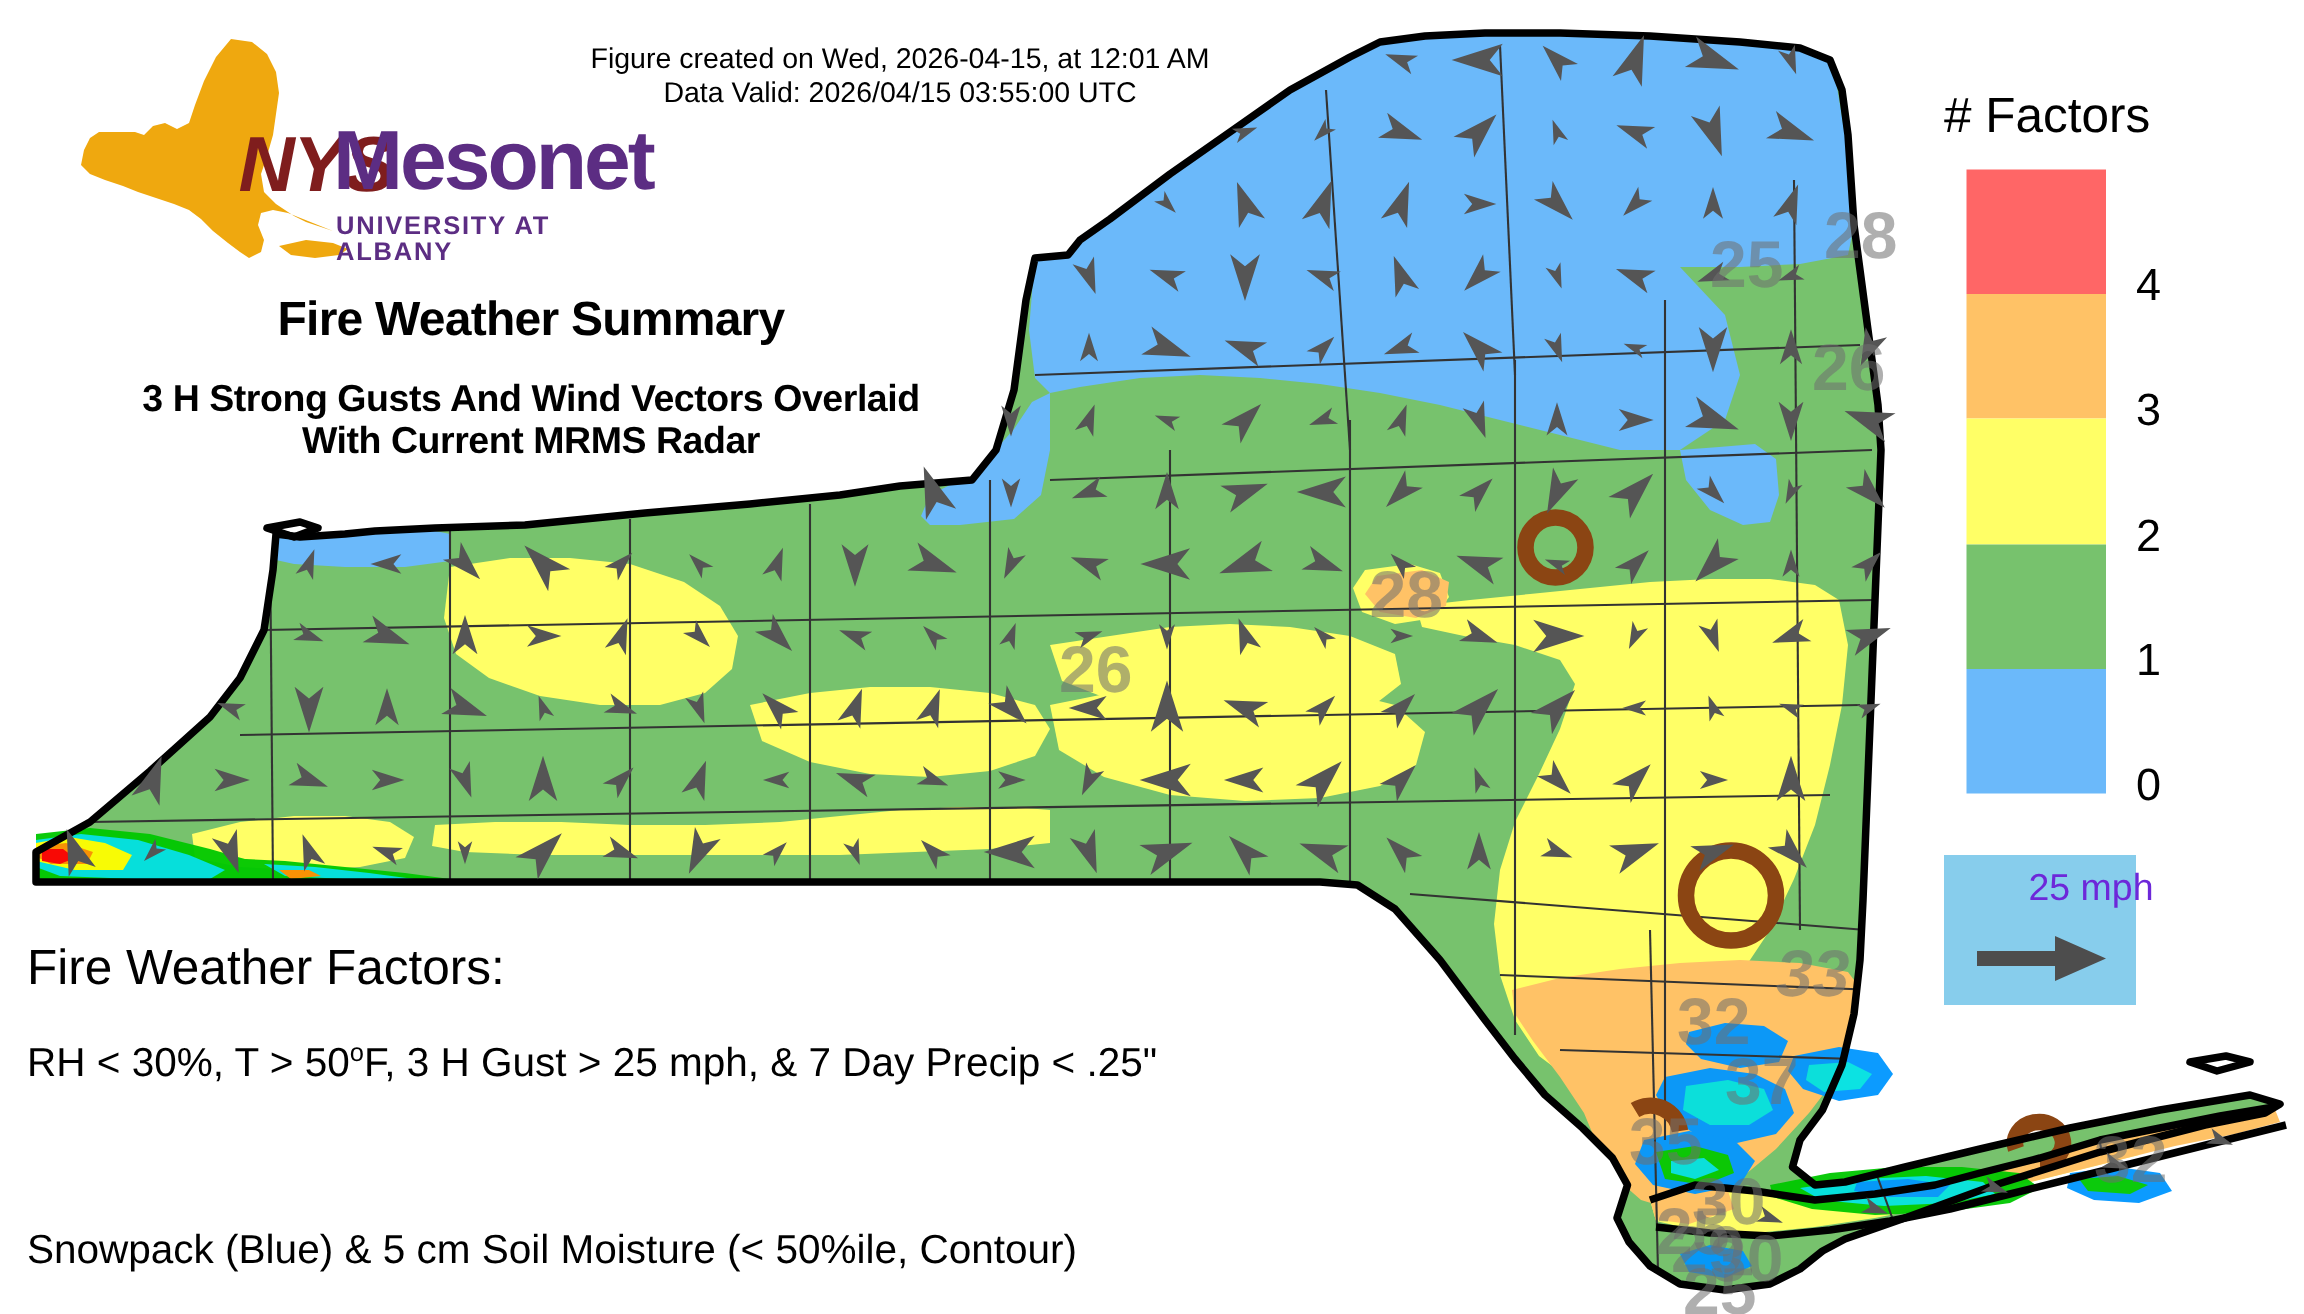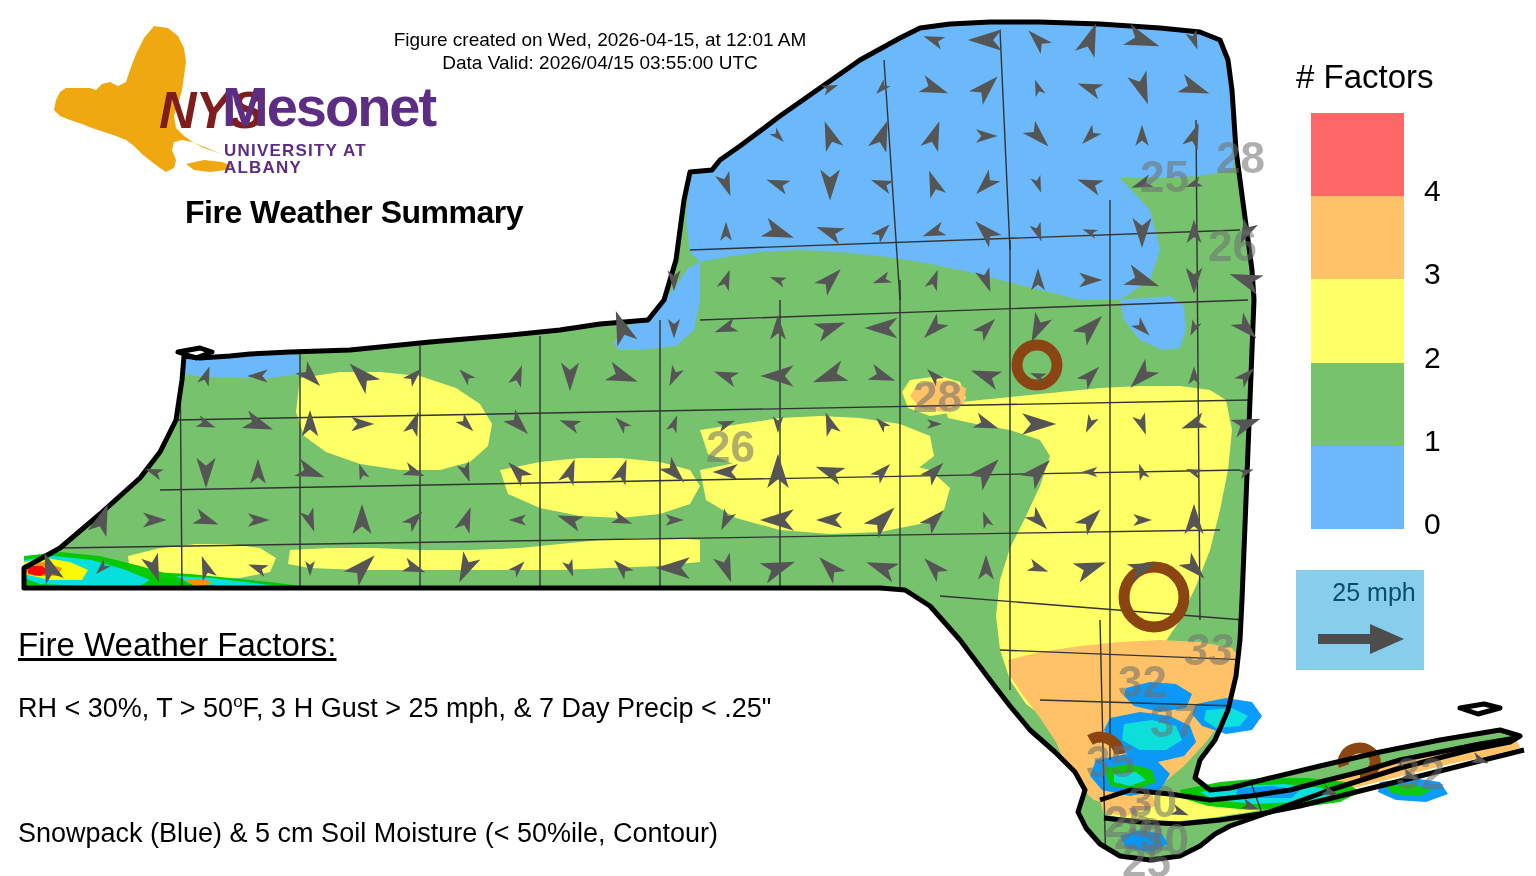--- a/index.html
+++ b/index.html
@@ -21,36 +21,36 @@
   #stamp{position:absolute;left:350px;top:28px;width:500px;text-align:center;
          font-size:19px;line-height:23px;color:#000;}
 
   
   #title{position:absolute;left:32px;top:196px;width:644px;text-align:center;
          font-size:32px;font-weight:bold;line-height:1.05;letter-spacing:-0.5px;}
   #subtitle{position:absolute;left:32px;top:252px;width:644px;text-align:center;
             font-size:25px;font-weight:bold;line-height:28px;letter-spacing:-0.3px;}
 
   
-  #factors-head{position:absolute;left:18px;top:626px;font-size:33px;text-decoration:underline;}
+  #factors-head{position:absolute;left:18px;top:626px;font-size:33px;}
   .fline{position:absolute;left:18px;font-size:27px;white-space:nowrap;}
   #fl1{top:692px;} #fl2{top:746px;} #fl3{top:818px;}
   .sup{font-size:17px;vertical-align:super;}
 
   
   #cb-title{position:absolute;left:1296px;top:38px;font-size:33px;margin-top:20px;}
   #colorbar{position:absolute;left:1311px;top:113px;width:93px;height:416px;}
   .cb-band{width:100%;height:20%;}
   .cb-tick{position:absolute;left:1424px;font-size:30px;line-height:1;}
 
   
   #windkey{position:absolute;left:1296px;top:570px;width:128px;height:100px;
            background:#87cdec;}
   #windkey-label{position:absolute;left:0;top:8px;width:156px;text-align:center;
-                 font-size:25px;color:#0c4a6e;}
+                 font-size:25px;color:#6d28d9;padding-left:20px;}
   #windkey-arrow{position:absolute;left:22px;top:52px;}
 
   
   #map{position:absolute;left:0;top:0;width:1536px;height:876px;}
   .gustlbl{position:absolute;font-size:44px;font-weight:bold;color:#6f6f6f;
            opacity:.55;line-height:1;pointer-events:none;}
 </style>
 </head>
 <body>
 
@@ -69,20 +69,24 @@
     <div class="logo-meso">Mesonet</div>
     <div class="logo-univ">UNIVERSITY AT ALBANY</div>
   </div>
 
   <div id="stamp">
     <div>Figure created on Wed, 2026-04-15, at 12:01 AM</div>
     <div>Data Valid: 2026/04/15 03:55:00 UTC</div>
   </div>
 
   <div id="title">Fire Weather Summary</div>
+  <div id="subtitle">
+    <div>3 H Strong Gusts And Wind Vectors Overlaid</div>
+    <div>With Current MRMS Radar</div>
+  </div>
 
   <svg id="map" viewBox="0 0 1536 876">
     <defs>
 
       <clipPath id="nyclip">
         <path d="M712 170 L690 172 L684 200 L676 260 L664 300 L648 320 L600 324 L560 330 L500 336
                  L430 342 L350 350 L290 352 L250 354 L230 356 L200 358 L184 356 L182 380 L176 420
                  L160 452 L140 478 L100 514 L60 548 L24 568 L24 588 L120 588 L300 588 L520 588
                  L760 588 L880 588 L905 590 L930 606 L960 640 L990 680 L1010 706 L1030 730
                  L1055 752 L1075 772 L1085 790 L1078 812 L1086 828 L1100 844 L1120 856 L1150 860

